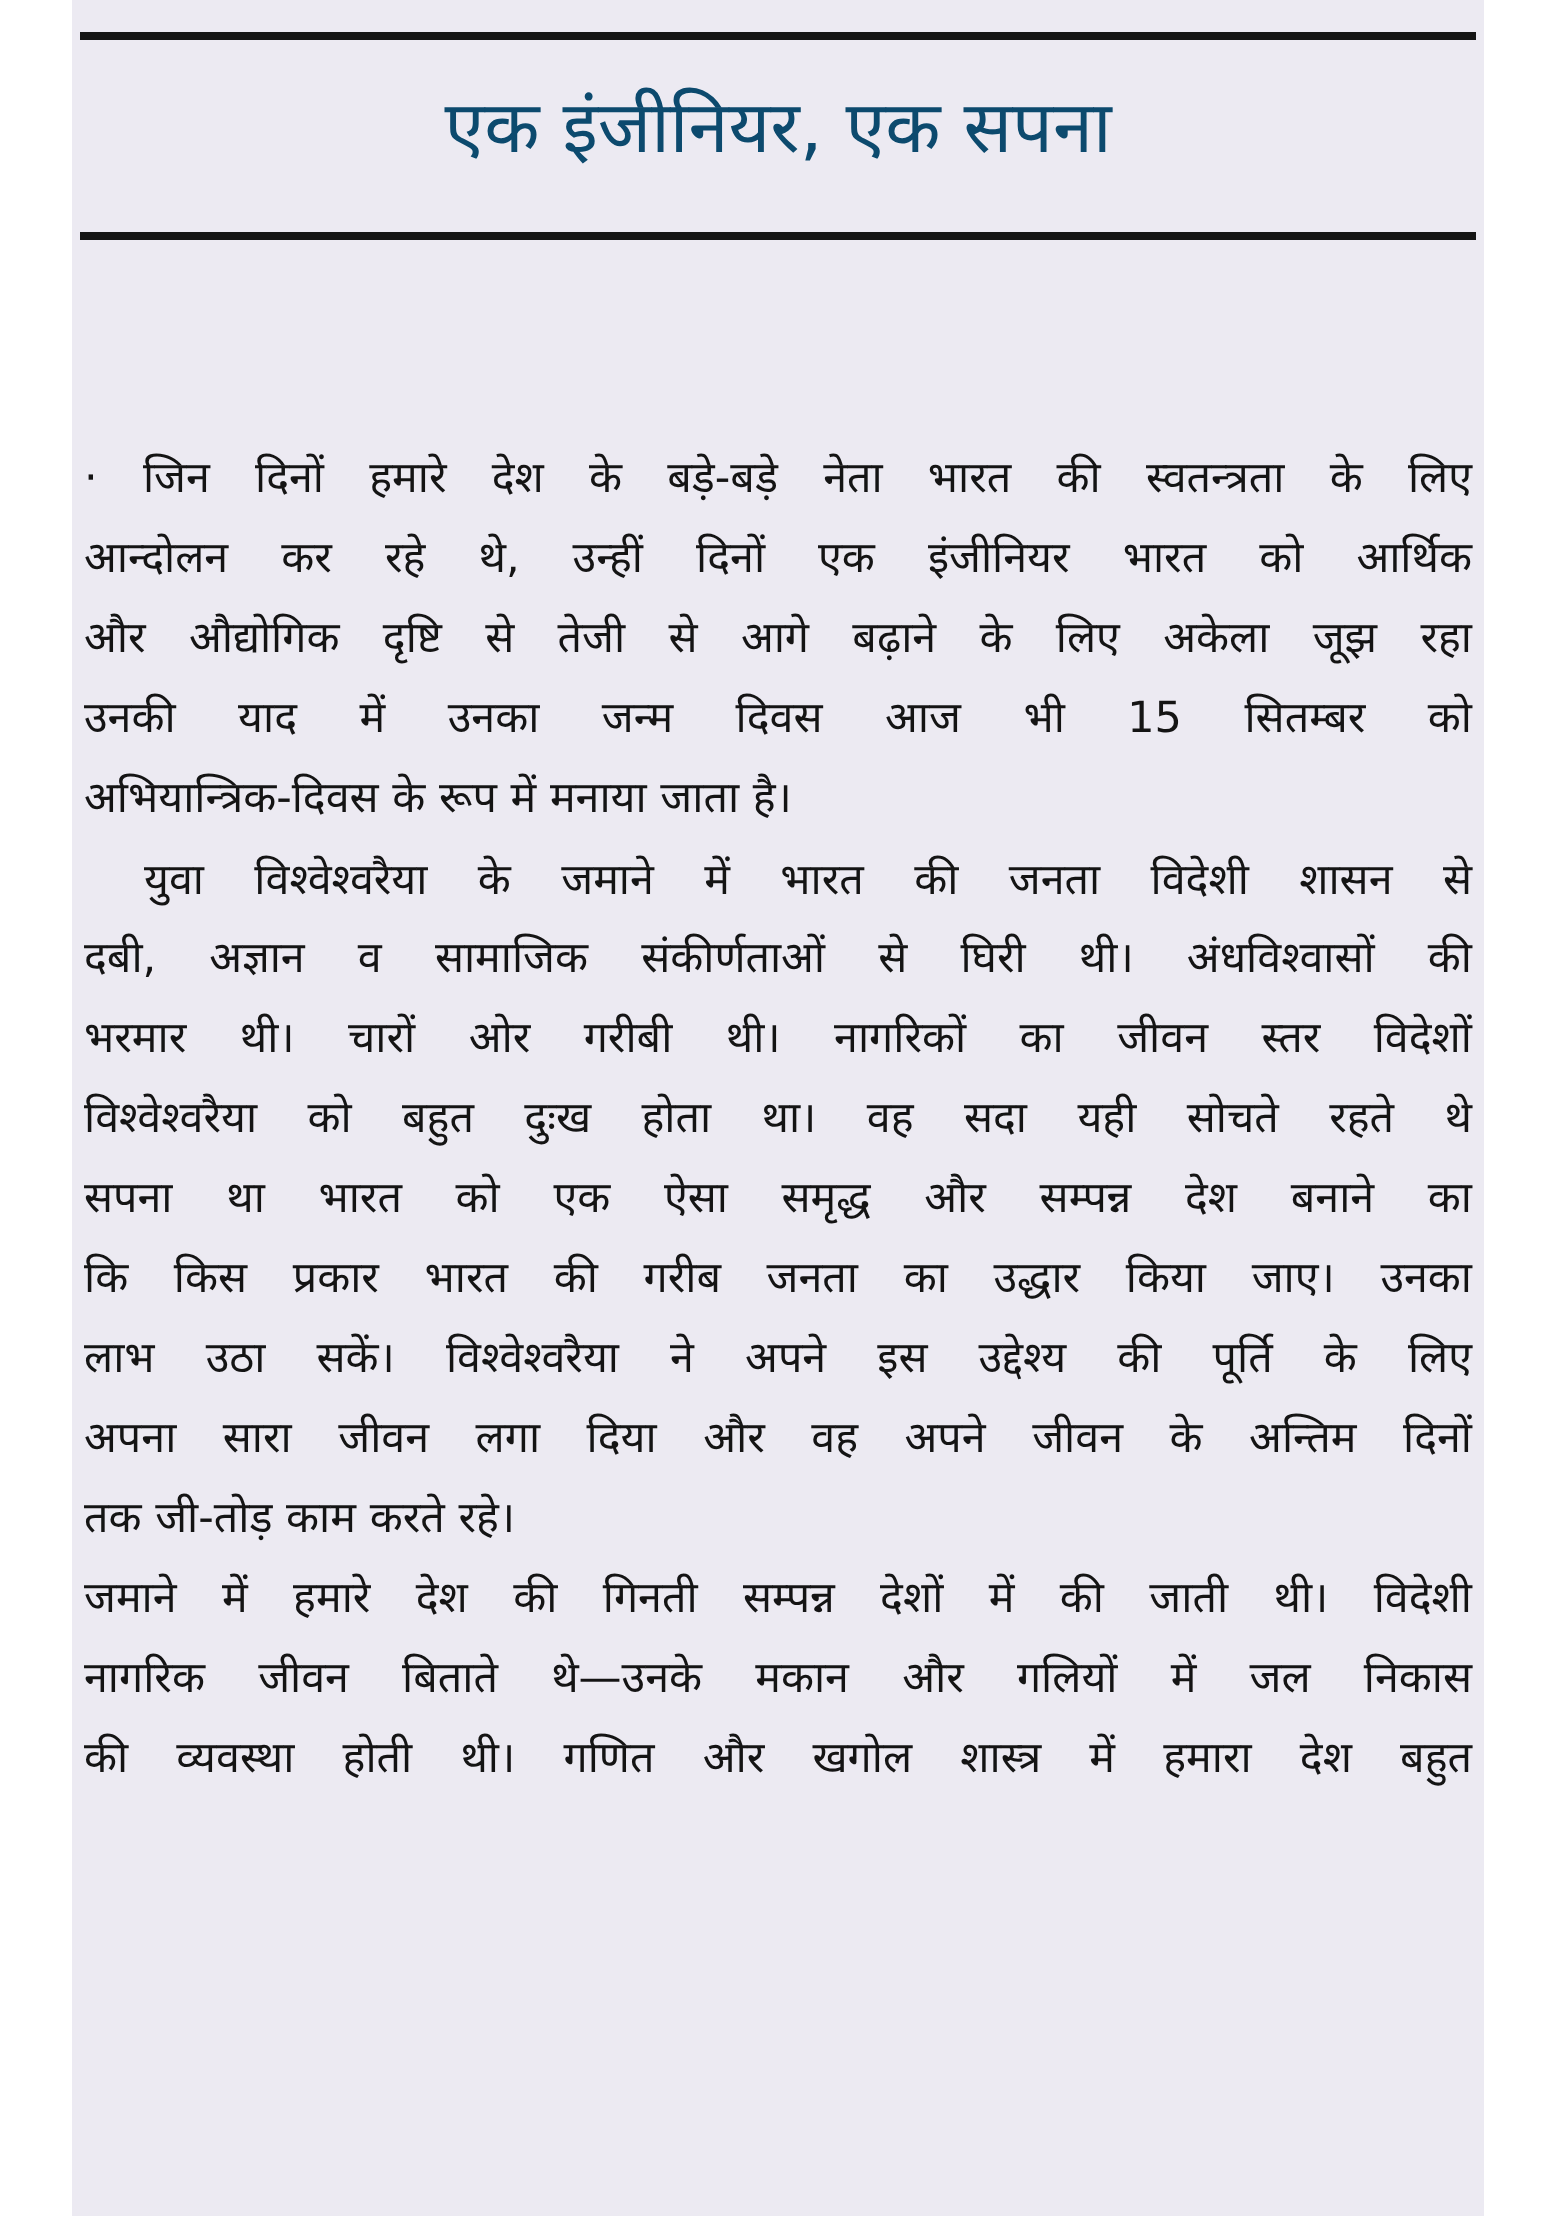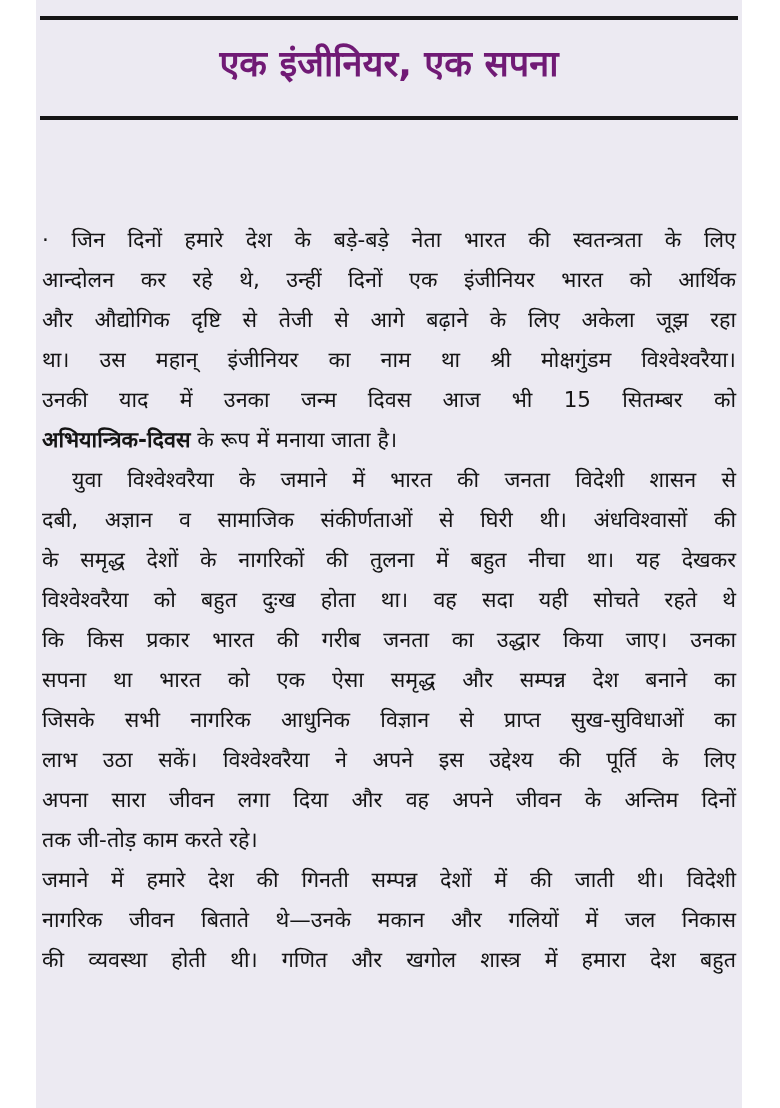--- a/index.html
+++ b/index.html
@@ -8,60 +8,58 @@
       position: absolute; left: 36px; top: 0; width: 706px; height: 1108px;
       background: #eceaf2;
     }
     .rule {
       position: absolute; left: 4px; width: 698px; height: 4px; background: #151515;
     }
     .rule.top { top: 16px; }
     .rule.bottom { top: 116px; }
     .title {
       position: absolute; left: 0; width: 706px; top: 38px; text-align: center;
-      font-family: "DejaVu Sans", sans-serif; font-weight: bold; font-size: 36px;
-      color: #701a75; letter-spacing: 0px;
+      font-family: "DejaVu Sans", sans-serif; font-weight: normal; font-size: 36px;
+      color: #0c4a6e; letter-spacing: 0px;
     }
     .body-text {
       position: absolute; left: 6px; top: 220px; width: 694px;
       font-family: "DejaVu Sans", sans-serif; font-size: 21.5px; line-height: 40px;
       color: #141414; text-align: justify;
     }
     .line { display: block; white-space: nowrap; text-align-last: justify; text-align: justify; }
     .line.last { text-align-last: left; }
     .indent { padding-left: 30px; font-family: Liberation Serif, serif; }
-    .bold { font-weight: bold; }
+    .bold { font-weight: normal; }
   </style>
 </head>
 <body>
 
 <div class="page">
   <div class="rule top"></div>
   <div class="title">एक इंजीनियर, एक सपना</div>
   <div class="rule bottom"></div>
 
   <div class="body-text">
 
     <div>
       <span class="line">· जिन दिनों हमारे देश के बड़े-बड़े नेता भारत की स्वतन्त्रता के लिए</span>
       <span class="line">आन्दोलन कर रहे थे, उन्हीं दिनों एक इंजीनियर भारत को आर्थिक</span>
       <span class="line">और औद्योगिक दृष्टि से तेजी से आगे बढ़ाने के लिए अकेला जूझ रहा</span>
-      <span class="line">था। उस महान् इंजीनियर का नाम था श्री मोक्षगुंडम विश्वेश्वरैया।</span>
       <span class="line">उनकी याद में उनका जन्म दिवस आज भी 15 सितम्बर को</span>
       <span class="line last"><b class="bold">अभियान्त्रिक-दिवस</b><span> के रूप में मनाया जाता है।</span></span>
     </div>
 
     <div>
       <span class="line indent">युवा विश्वेश्वरैया के जमाने में भारत की जनता विदेशी शासन से</span>
       <span class="line">दबी, अज्ञान व सामाजिक संकीर्णताओं से घिरी थी। अंधविश्वासों की</span>
-      <span class="line">के समृद्ध देशों के नागरिकों की तुलना में बहुत नीचा था। यह देखकर</span>
+      <span class="line">भरमार थी। चारों ओर गरीबी थी। नागरिकों का जीवन स्तर विदेशों</span>
       <span class="line">विश्वेश्वरैया को बहुत दुःख होता था। वह सदा यही सोचते रहते थे</span>
+      <span class="line">सपना था भारत को एक ऐसा समृद्ध और सम्पन्न देश बनाने का</span>
       <span class="line">कि किस प्रकार भारत की गरीब जनता का उद्धार किया जाए। उनका</span>
-      <span class="line">सपना था भारत को एक ऐसा समृद्ध और सम्पन्न देश बनाने का</span>
-      <span class="line">जिसके सभी नागरिक आधुनिक विज्ञान से प्राप्त सुख-सुविधाओं का</span>
       <span class="line">लाभ उठा सकें। विश्वेश्वरैया ने अपने इस उद्देश्य की पूर्ति के लिए</span>
       <span class="line">अपना सारा जीवन लगा दिया और वह अपने जीवन के अन्तिम दिनों</span>
       <span class="line last">तक जी-तोड़ काम करते रहे।</span>
     </div>
 
     <div>
       <span class="line">जमाने में हमारे देश की गिनती सम्पन्न देशों में की जाती थी। विदेशी</span>
       <span class="line">नागरिक जीवन बिताते थे—उनके मकान और गलियों में जल निकास</span>
       <span class="line">की व्यवस्था होती थी। गणित और खगोल शास्त्र में हमारा देश बहुत</span>
     </div>

